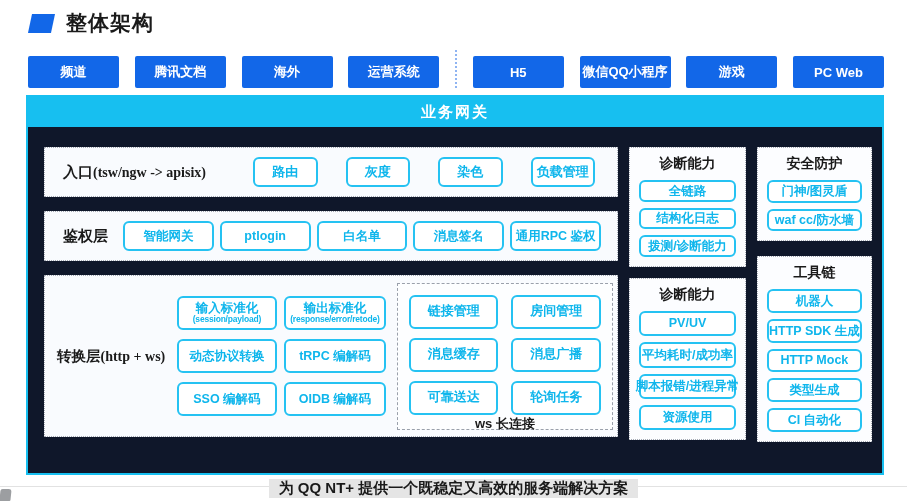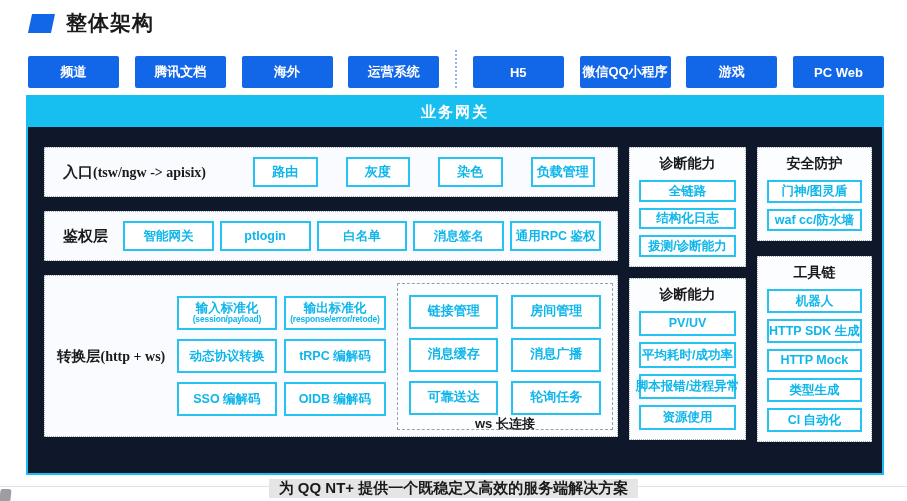--- a/index.html
+++ b/index.html
@@ -82,21 +82,21 @@
   }
   .panel-title { text-align:center; font-weight:bold; font-size:14px; height:22px; line-height:22px; }
   .panel .cbox { flex:1; font-size:12.5px; }
   .p-diag { height:120px; }
   .p-mon  { height:162px; }
   .p-sec  { height:94px; }
   .p-tool { height:186px; }
 
   
   .cbox {
-    background:#fff; border:2px solid #25C2F2; border-radius:0;
+    background:#fff; border:2px solid #25C2F2; border-radius:6px;
     color:#0FB6EC; font-weight:bold; font-size:13px; line-height:1.15;
     display:flex; flex-direction:column; align-items:center; justify-content:center;
     text-align:center; box-sizing:border-box; white-space:nowrap;
   }
 
   
   .divider-line { position:absolute; left:0; right:0; top:486px; border-top:1px solid #e2e2e2; }
   .caption-wrap { position:absolute; top:479px; left:0; right:0; text-align:center; }
   .caption { display:inline-block; background:#e5e5e5; padding:0 10px; font-size:15px; font-weight:bold; }
   .bl-artifact { position:absolute; left:0px; top:489px; width:11px; height:12px; background:#9c9ea1; border-radius:2px 3px 1px 1px; transform:skewX(-6deg); }

